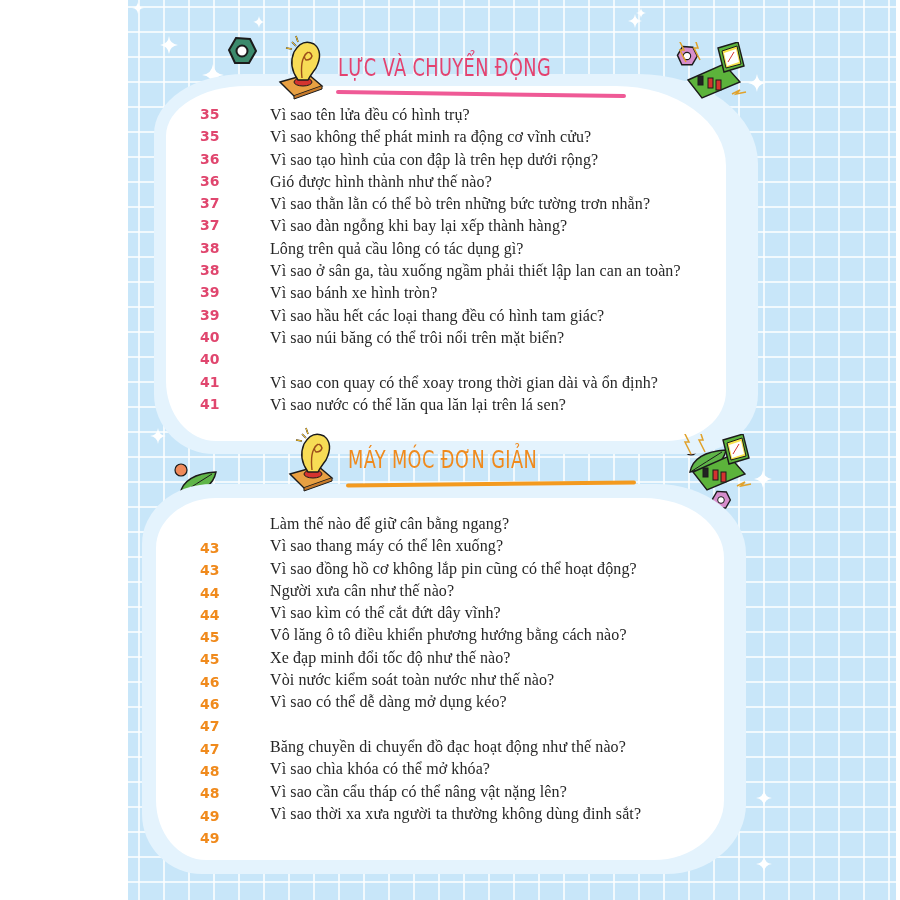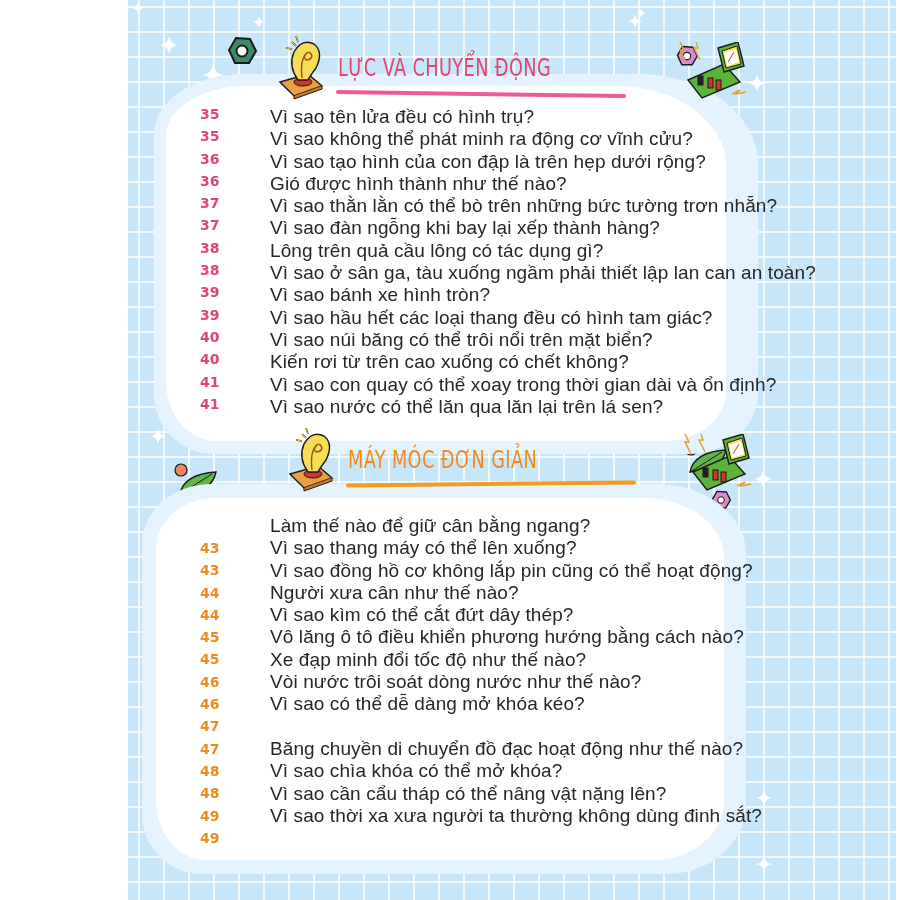--- a/index.html
+++ b/index.html
@@ -56,22 +56,22 @@
   #list1 { left: 72px; top: 106px; }
   #list2 { left: 72px; top: 515px; }
   .qrow { height: 22.3px; display: flex; align-items: flex-start; white-space: nowrap; gap: 36px; }
   .qnum {
     width: 34px; font-weight: bold; font-size: 14px;
     font-family: "DejaVu Sans", sans-serif;
   }
   #list1 .qnum { color: #e0466e; }
   #list2 .qnum { color: #f08a1c; margin-top: 25px; }
   .qtext {
-    font-size: 19px; color: #262626;
-    font-family: Liberation Sans, sans-serif;
+    font-size: 16px; color: #262626;
+    font-family: Liberation Serif, serif;
     letter-spacing: 0.1px;
   }
 
   .deco { position: absolute; }
   .sparkle { position: absolute; width: 18px; height: 18px; }
 </style>
 </head>
 <body>
 
 <div class="page">
@@ -252,21 +252,20 @@
     <li class="qrow">
         <span class="qnum">39</span>
         <span class="qtext">Vì sao hầu hết các loại thang đều có hình tam giác?</span>
       </li>
     <li class="qrow">
         <span class="qnum">40</span>
         <span class="qtext">Vì sao núi băng có thể trôi nổi trên mặt biển?</span>
       </li>
     <li class="qrow">
         <span class="qnum">40</span>
-        <span class="qtext">Kiến rơi từ trên cao xuống có chết không?</span>
       </li>
     <li class="qrow">
         <span class="qnum">41</span>
         <span class="qtext">Vì sao con quay có thể xoay trong thời gian dài và ổn định?</span>
       </li>
     <li class="qrow">
         <span class="qnum">41</span>
         <span class="qtext">Vì sao nước có thể lăn qua lăn lại trên lá sen?</span>
       </li>
   </ul>
@@ -283,37 +282,37 @@
     <li class="qrow">
         <span class="qnum">44</span>
         <span class="qtext">Vì sao đồng hồ cơ không lắp pin cũng có thể hoạt động?</span>
       </li>
     <li class="qrow">
         <span class="qnum">44</span>
         <span class="qtext">Người xưa cân như thế nào?</span>
       </li>
     <li class="qrow">
         <span class="qnum">45</span>
-        <span class="qtext">Vì sao kìm có thể cắt đứt dây thép?</span>
+        <span class="qtext">Vì sao kìm có thể cắt đứt dây vĩnh?</span>
       </li>
     <li class="qrow">
         <span class="qnum">45</span>
         <span class="qtext">Vô lăng ô tô điều khiển phương hướng bằng cách nào?</span>
       </li>
     <li class="qrow">
         <span class="qnum">46</span>
         <span class="qtext">Xe đạp minh đổi tốc độ như thế nào?</span>
       </li>
     <li class="qrow">
         <span class="qnum">46</span>
-        <span class="qtext">Vòi nước trôi soát dòng nước như thế nào?</span>
+        <span class="qtext">Vòi nước kiểm soát toàn nước như thế nào?</span>
       </li>
     <li class="qrow">
         <span class="qnum">47</span>
-        <span class="qtext">Vì sao có thể dễ dàng mở khóa kéo?</span>
+        <span class="qtext">Vì sao có thể dễ dàng mở dụng kéo?</span>
       </li>
     <li class="qrow">
         <span class="qnum">47</span>
       </li>
     <li class="qrow">
         <span class="qnum">48</span>
         <span class="qtext">Băng chuyền di chuyển đồ đạc hoạt động như thế nào?</span>
       </li>
     <li class="qrow">
         <span class="qnum">48</span>

